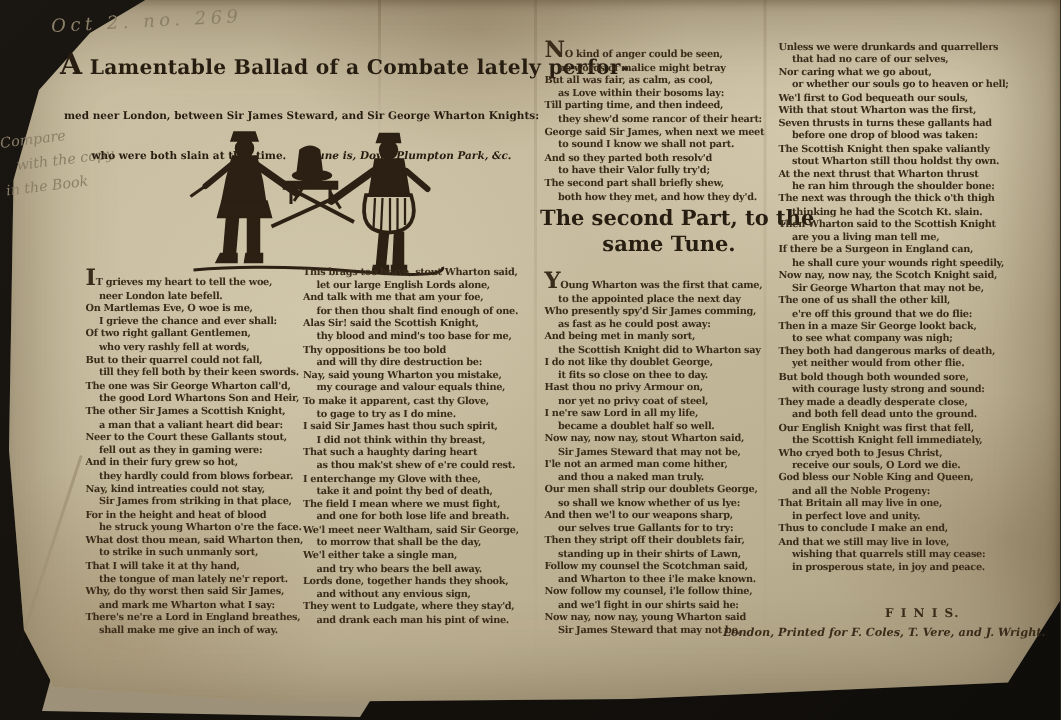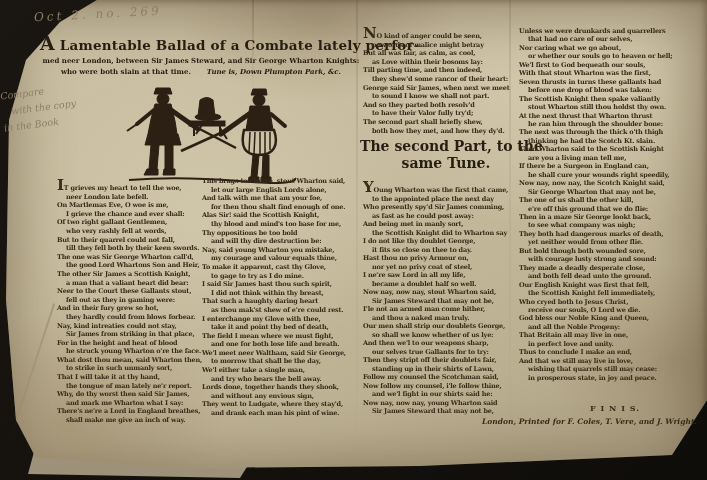--- a/index.html
+++ b/index.html
@@ -24,21 +24,21 @@
   #content{position:absolute;inset:0;z-index:3;}
   .crease{position:absolute;width:2px;background:linear-gradient(to bottom,rgba(92,74,48,.28),rgba(92,74,48,.10),transparent);}
   
   .hand{position:absolute;font-style:italic;color:#8a7e67;}
   #catalognote{left:34px;top:7px;font-size:12px;letter-spacing:3px;transform:rotate(-3deg);}
   #marginnote{left:2px;top:84px;font-size:9.5px;line-height:16px;transform:rotate(-7deg);}
   
   #titleblock{position:absolute;left:40px;top:32px;width:322px;text-align:center;color:#271d10;}
   #title-main{font-size:13.5px;font-weight:700;letter-spacing:.2px;white-space:nowrap;}
   #title-main::first-letter{font-size:19px;}
-  .title-sub{font-size:7px;font-weight:700;white-space:nowrap;margin-top:2px;}
+  .title-sub{font-size:7px;font-weight:700;white-space:nowrap;margin-top:18px;}
   #title-sub2{display:flex;justify-content:center;gap:16px;}
   .ital{font-style:italic;}
   
   #woodcut{position:absolute;left:123px;top:84px;width:175px;height:110px;}
   
   .col{position:absolute;font-weight:700;font-size:6.5px;color:#3a2c1a;
        letter-spacing:-.2px;white-space:nowrap;}
   .col .line{height:auto;}
   .line.indent{padding-left:9px;}
   .dropcap .line:first-child::first-letter{font-size:15px;font-weight:700;}
@@ -236,20 +236,21 @@
         <div class="line indent">Sir James Steward that may not be,</div>
         <div class="line">I'le not an armed man come hither,</div>
         <div class="line indent">and thou a naked man truly.</div>
         <div class="line">Our men shall strip our doublets George,</div>
         <div class="line indent">so shall we know whether of us lye:</div>
         <div class="line">And then we'l to our weapons sharp,</div>
         <div class="line indent">our selves true Gallants for to try:</div>
         <div class="line">Then they stript off their doublets fair,</div>
         <div class="line indent">standing up in their shirts of Lawn,</div>
         <div class="line">Follow my counsel the Scotchman said,</div>
+        <div class="line indent">and Wharton to thee i'le make known.</div>
         <div class="line">Now follow my counsel, i'le follow thine,</div>
         <div class="line indent">and we'l fight in our shirts said he:</div>
         <div class="line">Now nay, now nay, young Wharton said</div>
         <div class="line indent">Sir James Steward that may not be,</div>
       </div>
     <div id="col4" class="col">
         <div class="line">Unless we were drunkards and quarrellers</div>
         <div class="line indent">that had no care of our selves,</div>
         <div class="line">Nor caring what we go about,</div>
         <div class="line indent">or whether our souls go to heaven or hell;</div>

